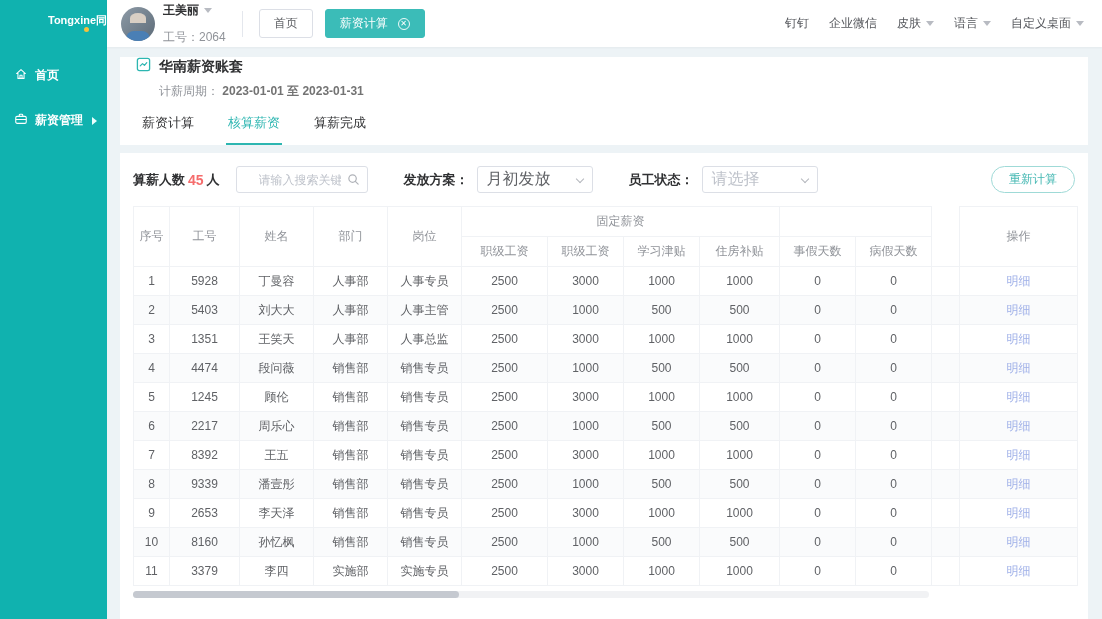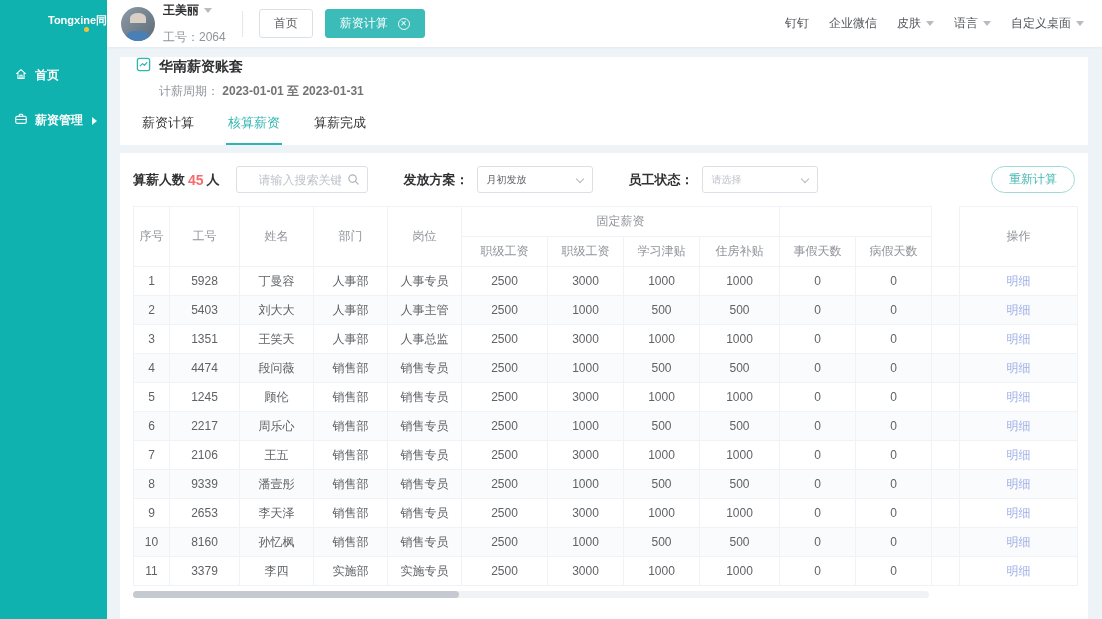--- a/index.html
+++ b/index.html
@@ -49,21 +49,21 @@
 
   .card-main { background:#fff; margin-top:8px; flex:1; padding:13px 13px 8px; display:flex; flex-direction:column; min-height:0; }
   .filter-row { display:flex; align-items:center; flex-shrink:0; }
   .count-label { font-size:13px; font-weight:bold; color:#303133; }
   .count-value { font-size:14px; font-weight:bold; color:#f56c6c; margin:0 3px; }
   .search-box { position:relative; margin-left:16px; }
   .search-box input { width:132px; height:27px; border:1px solid #dcdfe6; border-radius:3px; padding:0 26px 0 22px; font-size:12px; color:#606266; outline:none; font-family:inherit; }
   .search-box input::placeholder { color:#bfc3cb; }
   .search-icon { position:absolute; right:8px; top:6px; }
   .filter-label { margin-left:36px; font-size:13px; font-weight:bold; color:#303133; }
-  .select { position:relative; width:116px; height:27px; border:1px solid #dcdfe6; border-radius:3px; margin-left:8px; display:flex; align-items:center; padding:0 22px 0 9px; font-size:10px; color:#606266; cursor:pointer; background:#fff; }
+  .select { position:relative; width:116px; height:27px; border:1px solid #dcdfe6; border-radius:3px; margin-left:8px; display:flex; align-items:center; padding:0 22px 0 9px; font-size:16px; color:#606266; cursor:pointer; background:#fff; }
   .select.placeholder { color:#bfc3cb; }
   .chev-down { position:absolute; right:9px; top:9px; width:6px; height:6px; border-right:1px solid #b4b7bd; border-bottom:1px solid #b4b7bd; transform:rotate(45deg); }
   .recalc-btn { margin-left:auto; height:27px; padding:0 17px; border-radius:14px; border:1px solid #9fdad7; background:#fff; color:#45b8b3; font-size:12px; cursor:pointer; font-family:inherit; }
 
   
   .table-wrap { margin-top:13px; flex-shrink:0; }
   table { width:100%; border-collapse:collapse; table-layout:fixed; }
   th,td { border:1px solid #f0f2f5; font-weight:normal; text-align:center; overflow:hidden; white-space:nowrap; }
   th { height:30px; font-size:12px; color:#909399; background:#fff; }
   td { height:29px; font-size:12px; color:#606266; }
@@ -319,21 +319,21 @@
                   <td>1000</td>
                   <td>500</td>
                   <td>500</td>
                   <td>0</td>
                   <td>0</td>
                   <td class="filler"></td>
                   <td><a class="detail-link">明细</a></td>
                 </tr>
                 <tr>
                   <td>7</td>
-                  <td>2106</td>
+                  <td>8392</td>
                   <td>王五</td>
                   <td>销售部</td>
                   <td>销售专员</td>
                   <td>2500</td>
                   <td>3000</td>
                   <td>1000</td>
                   <td>1000</td>
                   <td>0</td>
                   <td>0</td>
                   <td class="filler"></td>

